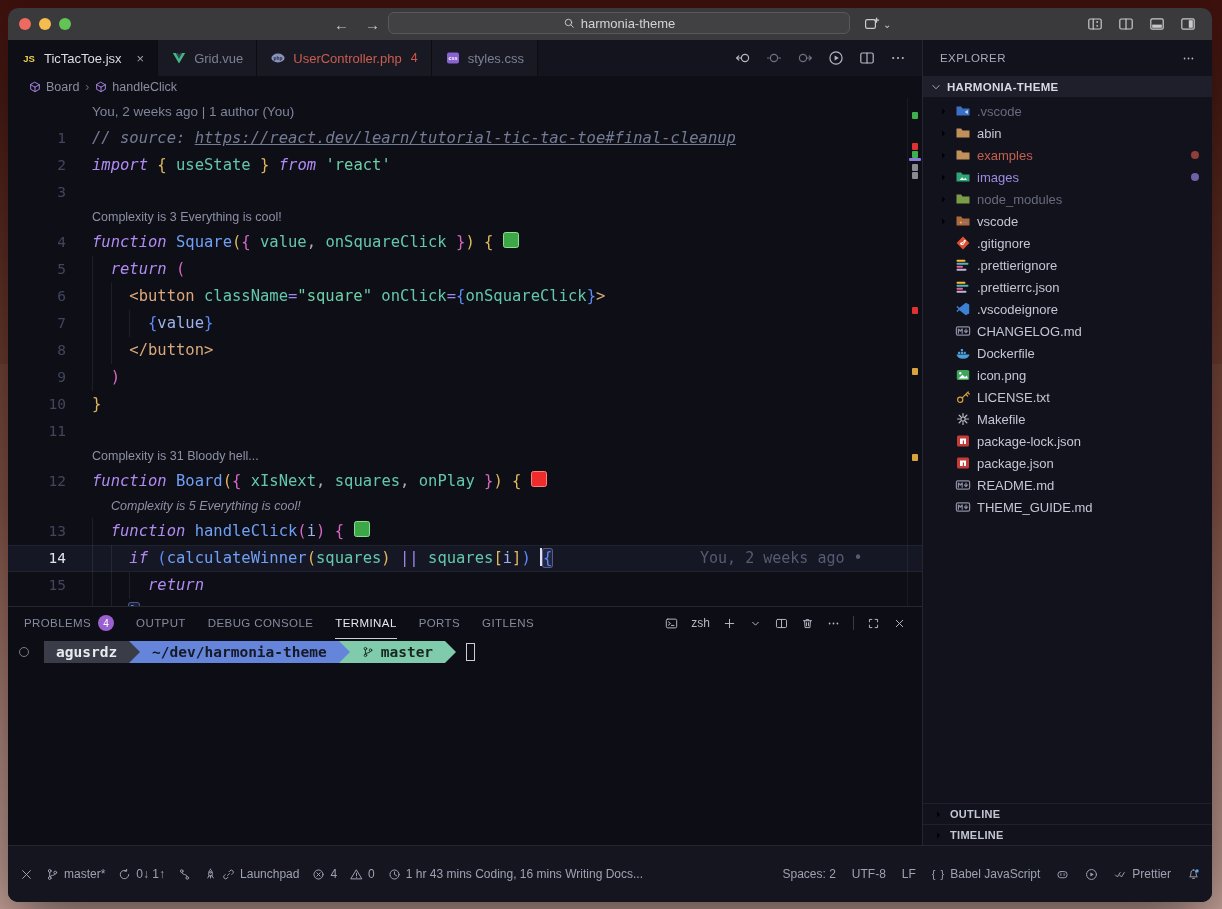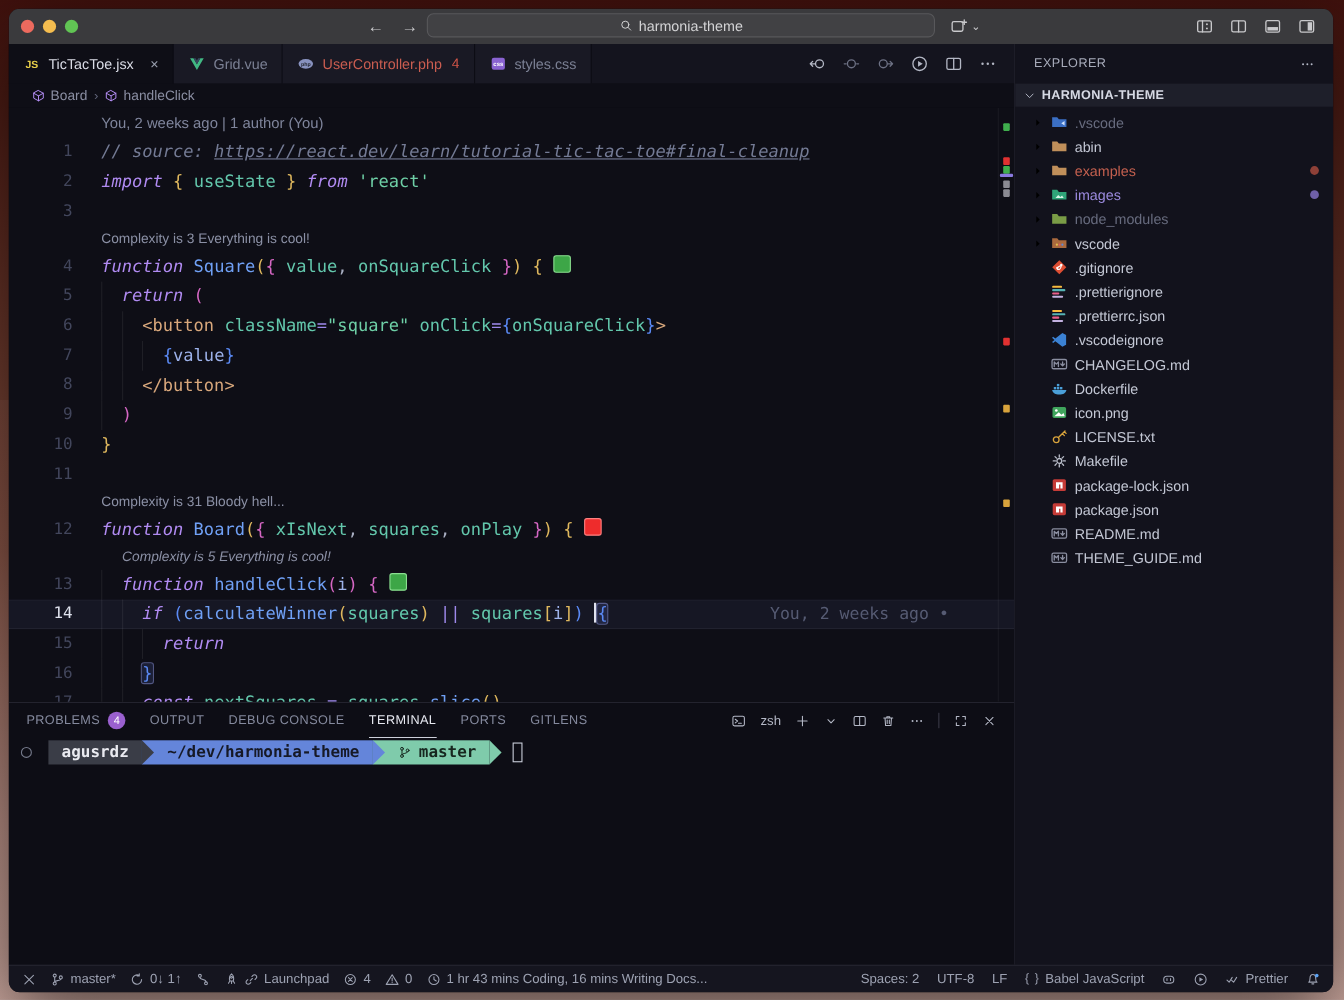--- a/index.html
+++ b/index.html
@@ -123,21 +123,21 @@
   .trow .chev svg{width:11px;height:11px}
   .trow.file{padding-left:32px}
   .trow .nm{white-space:nowrap}
   .trow.dim .nm{color:#676b7e}
   .badge-dot{margin-left:auto;margin-right:13px;width:8px;height:8px;border-radius:50%}
   .sb-sections{flex:0 0 auto}
   .sec{height:20px;display:flex;gap:6px;align-items:center;padding-left:10px;font-weight:bold;font-size:11px;color:#c3c7d4;border-top:1px solid #20202c;letter-spacing:.3px}
   .sec .chev{color:#8a8ea0;display:inline-flex}
   .sec .chev svg{width:11px;height:11px}
   
-  .statusbar{flex:0 0 24px;background:#15151f;border-top:1px solid #262631;display:flex;align-items:center;padding:0 12px;font-size:12px;color:#9da2b2;gap:13px}
+  .statusbar{flex:0 0 24px;background:#15151f;border-top:1px solid #262631;display:flex;align-items:center;padding:16px 12px;font-size:12px;color:#9da2b2;gap:13px}
   .sb-item{display:flex;gap:5px;align-items:center;white-space:nowrap;cursor:default}
   .sb-item .icn svg{width:13px;height:13px}
   .sb-right{margin-left:auto;display:flex;gap:16px;align-items:center}
   .braces-txt{font-size:11px;letter-spacing:1px}
 </style>
 </head>
 <body>
 
 <div class="window">
 
@@ -730,20 +730,38 @@
             <span class="icn">
               <svg viewBox="0 0 16 16">
                 <rect x="1.4" y="3.8" width="13.2" height="8.4" rx="1.4" stroke="#8a8ea0"></rect>
                 <path d="M3.4 10.2 V6 L5.3 8 L7.2 6 V10.2" stroke="#8a8ea0"></path>
                 <path d="M11 6 v3.4 M9.4 7.9 L11 9.6 L12.6 7.9" stroke="#8a8ea0"></path>
               </svg>
             </span>
             <span class="nm">THEME_GUIDE.md</span>
           </div>
         </div>
+      <div class="sb-sections">
+          <div class="sec">
+            <span class="chev">
+              <svg viewBox="0 0 16 16">
+                <path d="M6 3.8 L10.4 8 L6 12.2"></path>
+              </svg>
+            </span>
+            <span>OUTLINE</span>
+          </div>
+          <div class="sec">
+            <span class="chev">
+              <svg viewBox="0 0 16 16">
+                <path d="M6 3.8 L10.4 8 L6 12.2"></path>
+              </svg>
+            </span>
+            <span>TIMELINE</span>
+          </div>
+        </div>
     </div>
   </div>
 
   <div class="statusbar">
     <div style="display:flex;gap:13px;align-items:center">
         <div class="sb-item">
           <span class="icn sm">
             <svg viewBox="0 0 16 16">
               <path d="M3.2 3.2 L12.8 12.8 M12.8 3.2 L3.2 12.8"></path>
             </svg>

